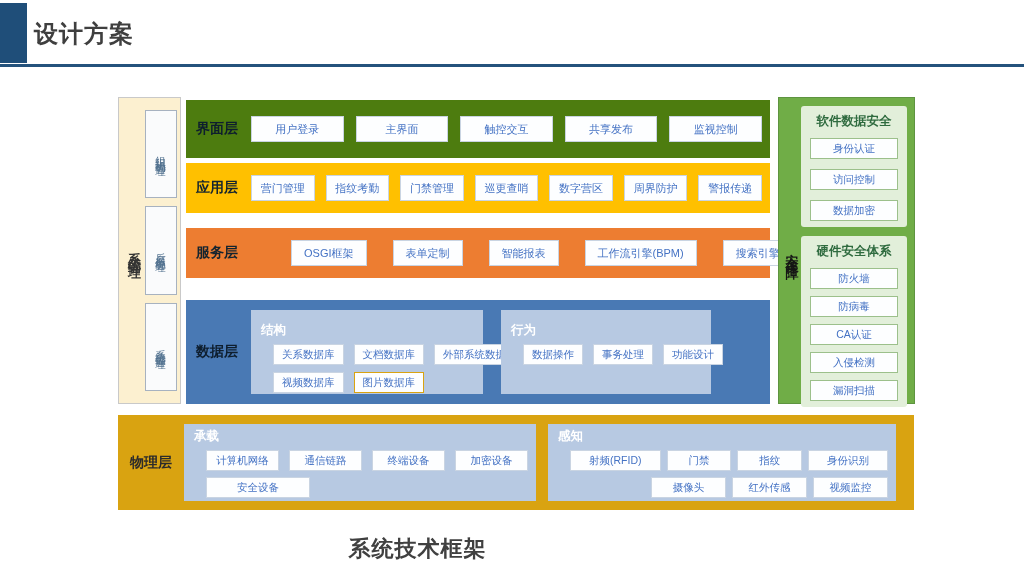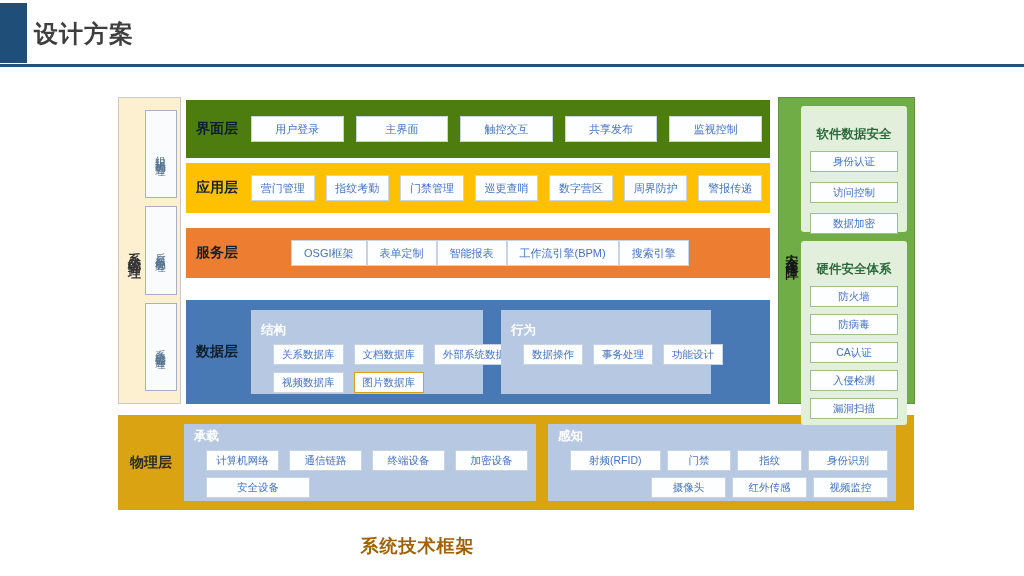--- a/index.html
+++ b/index.html
@@ -33,21 +33,21 @@
 
   
   .layer { position:absolute; left:186px; width:584px; display:flex; align-items:center; padding:0 8px 0 10px; }
   .layer-label { width:55px; font-size:14px; font-weight:bold; color:#14242F; flex:0 0 auto; }
   .items { flex:1; display:flex; align-items:center; }
   .row-interface   { top:100px; height:58px; background:#4d7c0f; }
   .row-interface .layer-label { color:#0E1E2E; }
   .row-application { top:163px; height:50px; background:#FFC000; }
   .row-service     { top:228px; height:50px; background:#ED7D31; }
   .g12 { gap:12px; } .g11 { gap:11px; }
-  .service-items { padding-left:40px; }
+  .service-items { gap:26px; padding-left:40px; }
   .service-items .box { padding:0 12px; }
 
   
   .row-data { top:300px; height:104px; background:#4979B4; align-items:stretch; padding:10px 8px 10px 10px; }
   .row-data .layer-label { display:flex; align-items:center; color:#0E1E2E; }
   .panel { background:#B7C9E2; padding:12px 8px 6px 10px; }
   .panel-title { font-size:12.5px; font-weight:bold; color:#FFFFFF; margin-bottom:5px; }
   .panel-row { display:flex; gap:10px; margin-left:12px; margin-bottom:7px; }
   .struct-panel { width:232px; margin-right:18px; }
   .behav-panel  { width:210px; }
@@ -65,32 +65,32 @@
   .percept-row1 .box { flex:1; padding:0 18px; }
   .percept-row2 { margin-left:93px; gap:6px; margin-bottom:0; }
   .percept-row2 .box { flex:1; padding:0 2px; }
   .carrier-row2 .box { width:104px; padding:0; }
 
   
   .security { position:absolute; left:778px; top:97px; width:137px; height:307px;
               background:#70AD47; border:1px solid #5E9440; display:flex; padding:8px 7px 8px 3px; }
   .security-label { width:19px; font-size:13px; color:#151515; letter-spacing:4px; }
   .security-panels { flex:1; display:flex; flex-direction:column; gap:9px; }
-  .green-panel { background:#E2EFDA; border-radius:3px; padding:20px 9px 6px 9px; }
+  .green-panel { background:#E2EFDA; border-radius:3px; padding:7px 9px 6px 9px; }
   .green-title { text-align:center; font-size:12.5px; font-weight:bold; color:#2F6B3F; margin-bottom:8px; }
   .green-boxes { display:flex; flex-direction:column; }
   .sw-panel { height:126px; }
   .sw-panel .green-boxes { gap:10px; }
   .hw-panel { flex:1; }
   .hw-panel .green-boxes { gap:7px; }
   .green-panel .box { border:1px solid #9CC08B; height:21px; font-size:10.5px; }
 
   
   .caption { position:absolute; left:0; top:534px; width:835px; text-align:center;
-             font-size:18px; font-weight:bold; color:#a16207; letter-spacing:1px; }
+             font-size:22px; font-weight:bold; color:#404040; letter-spacing:1px; }
 </style>
 </head>
 <body>
 
 <div id="slide">
 
   <div class="header-accent"></div>
   <div class="header-title">设计方案</div>
   <div class="header-rule"></div>
 

